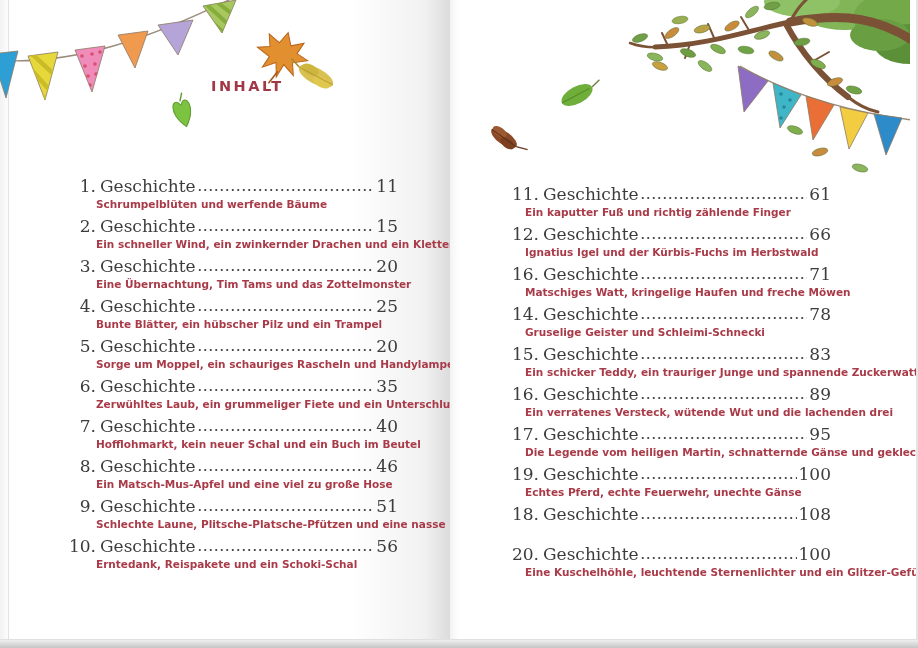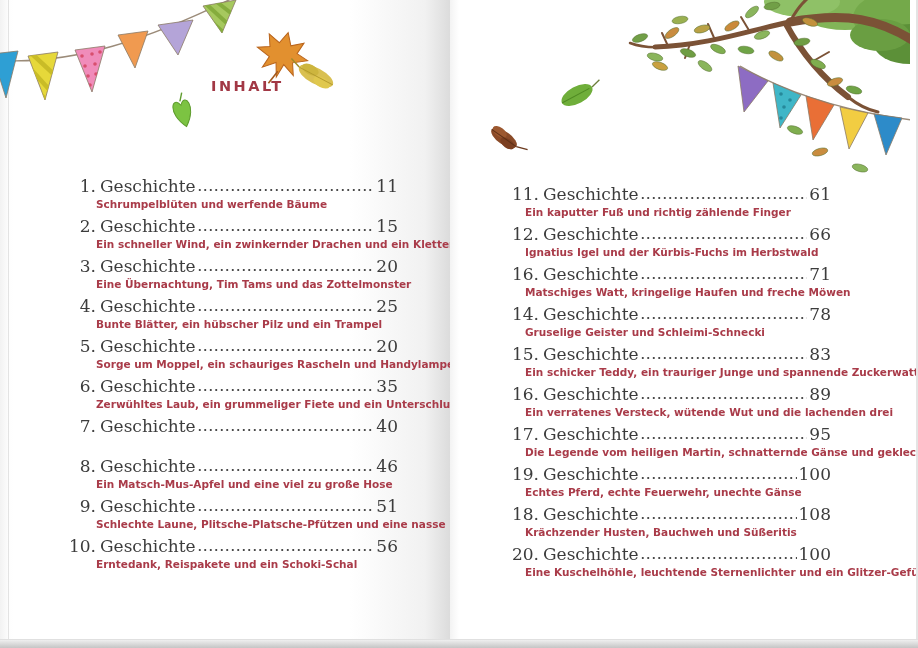--- a/index.html
+++ b/index.html
@@ -182,20 +182,21 @@
           <div class="entry-subtitle">Zerwühltes Laub, ein grummeliger Fiete und ein Unterschlupf</div>
         </div>
 
         <div class="toc-entry">
           <div class="entry-line">
             <span class="entry-num">7.</span>
             <span class="entry-title">Geschichte</span>
             <span class="leader"></span>
             <span class="entry-page">40</span>
           </div>
+          <div class="entry-subtitle">Hofflohmarkt, kein neuer Schal und ein Buch im Beutel</div>
         </div>
 
         <div class="toc-entry">
           <div class="entry-line">
             <span class="entry-num">8.</span>
             <span class="entry-title">Geschichte</span>
             <span class="leader"></span>
             <span class="entry-page">46</span>
           </div>
           <div class="entry-subtitle">Ein Matsch-Mus-Apfel und eine viel zu große Hose</div>
@@ -387,21 +388,20 @@
           <div class="entry-subtitle">Echtes Pferd, echte Feuerwehr, unechte Gänse</div>
         </div>
 
         <div class="toc-entry">
           <div class="entry-line">
             <span class="entry-num">18.</span>
             <span class="entry-title">Geschichte</span>
             <span class="leader"></span>
             <span class="entry-page">108</span>
           </div>
-          <div class="entry-subtitle">Krächzender Husten, Bauchweh und Süßeritis</div>
         </div>
 
         <div class="toc-entry">
           <div class="entry-line">
             <span class="entry-num">20.</span>
             <span class="entry-title">Geschichte</span>
             <span class="leader"></span>
             <span class="entry-page">100</span>
           </div>
           <div class="entry-subtitle">Eine Kuschelhöhle, leuchtende Sternenlichter und ein Glitzer-Gefühl</div>

